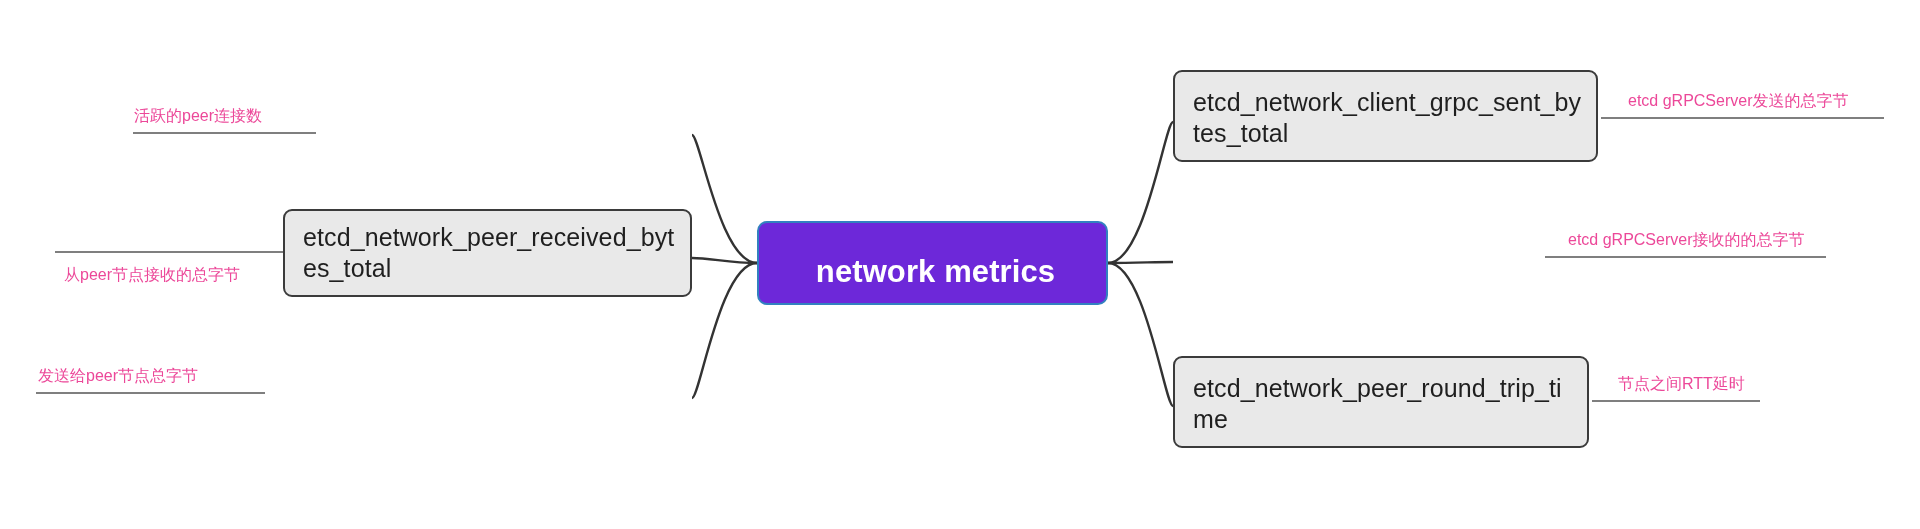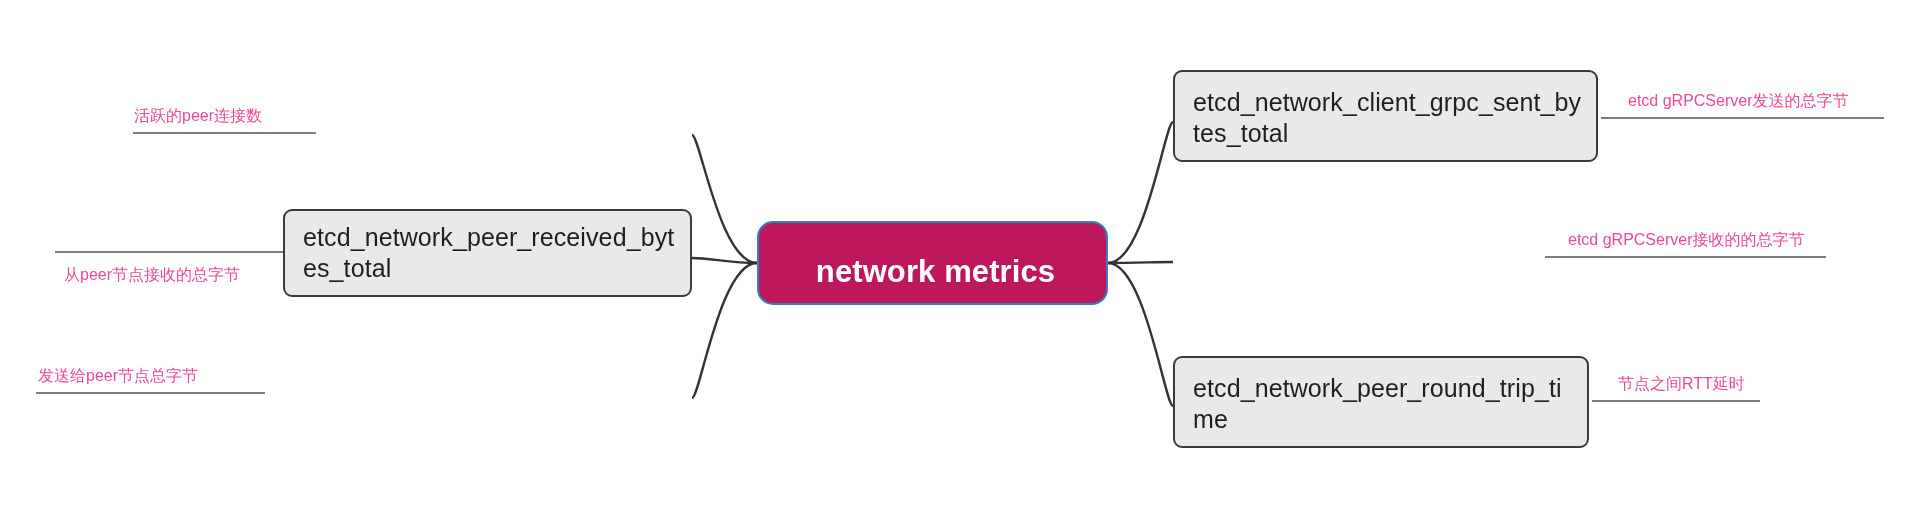--- a/index.html
+++ b/index.html
@@ -56,23 +56,23 @@
   }
   .node .node-text {
     font-size: 25px;
     line-height: 1.22;
     font-weight: 400;
     word-break: break-word;
   }
 
   
   .node.central {
-    background: #be185d;
+    background: #6d28d9;
     border: 2px solid #3281c0;
-    border-radius: 16px;
+    border-radius: 10px;
     justify-content: center;
   }
   .node.central .node-text {
     color: #ffffff;
     font-size: 31px;
     font-weight: 700;
     text-align: center;
   }
 
   

